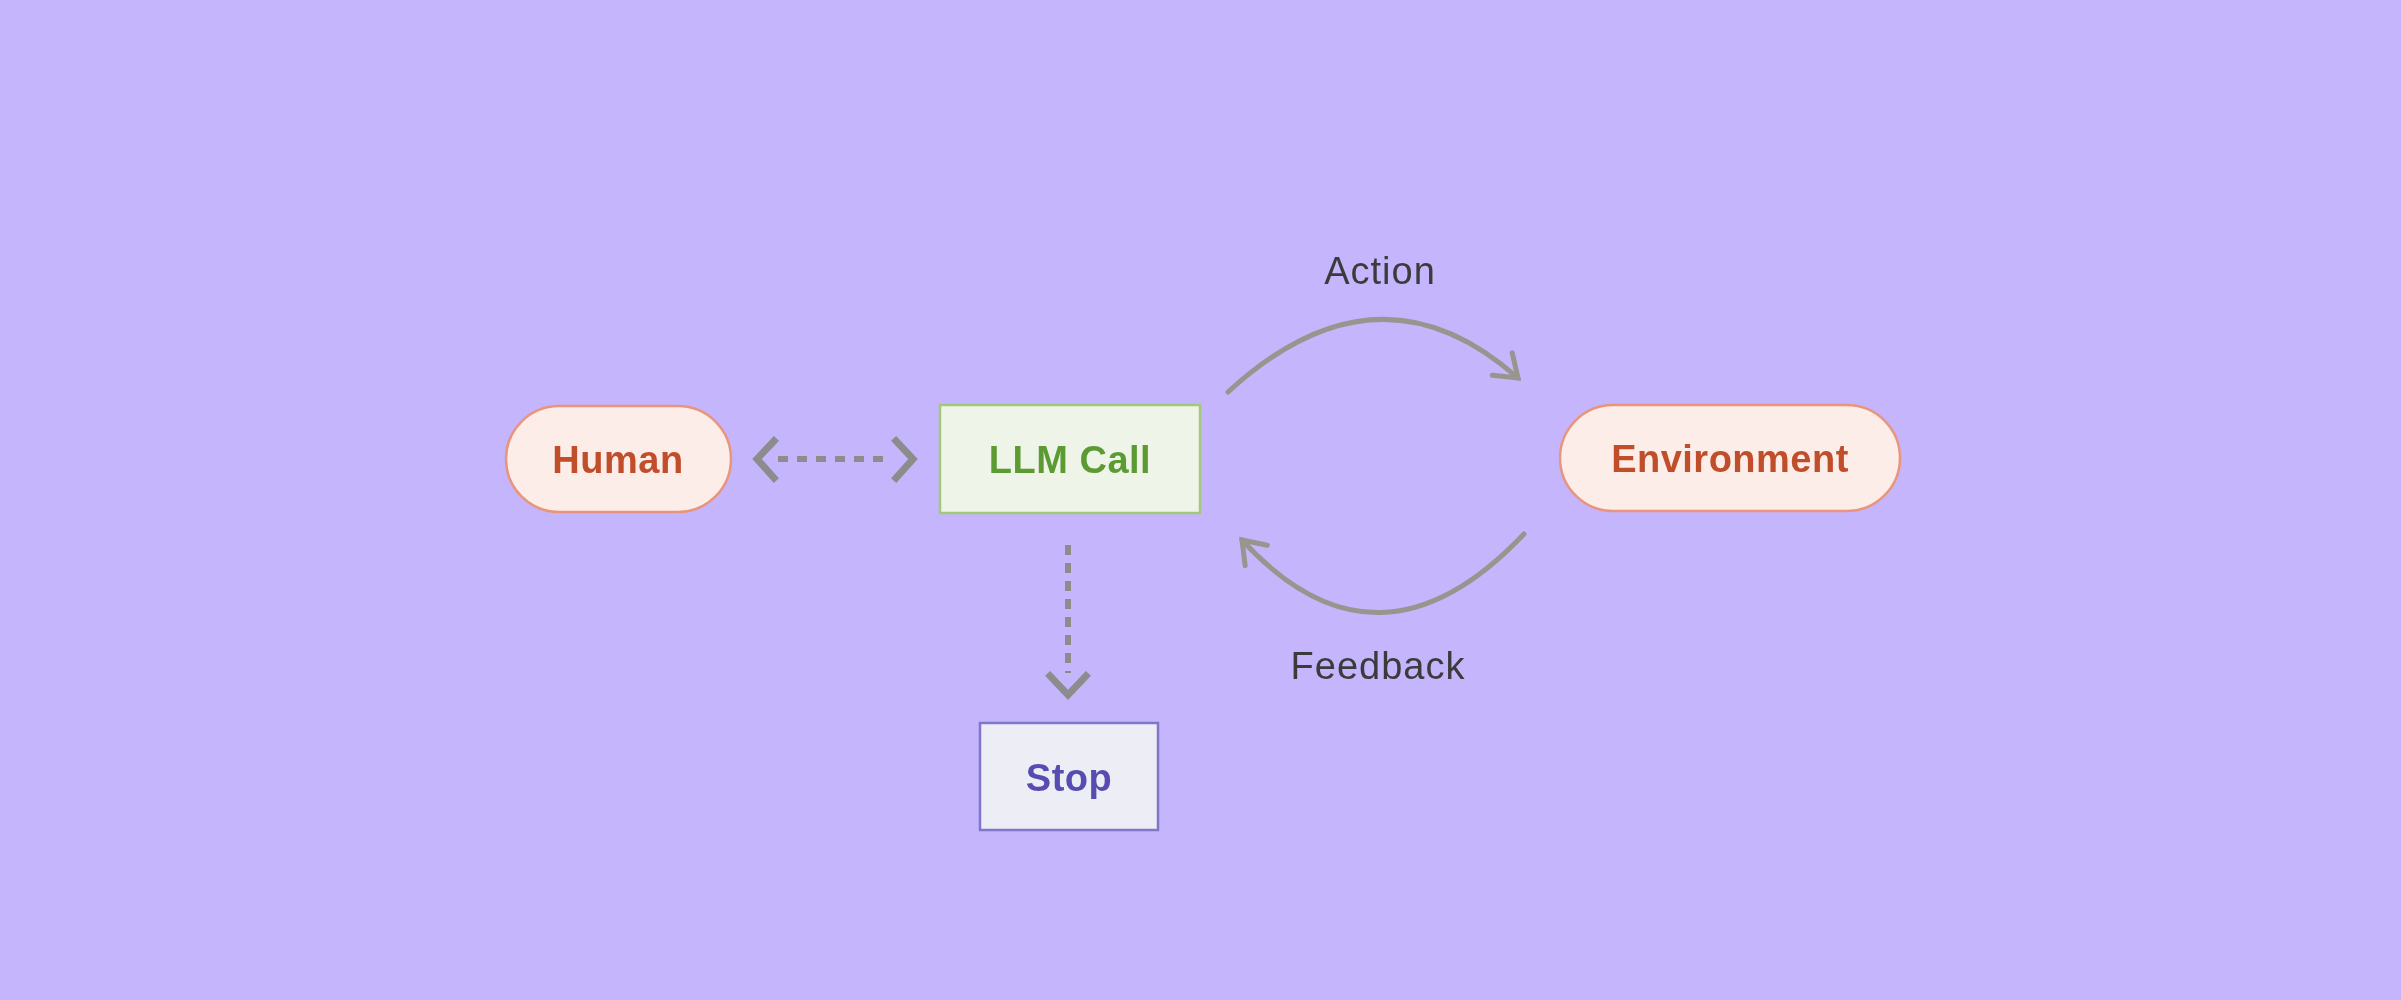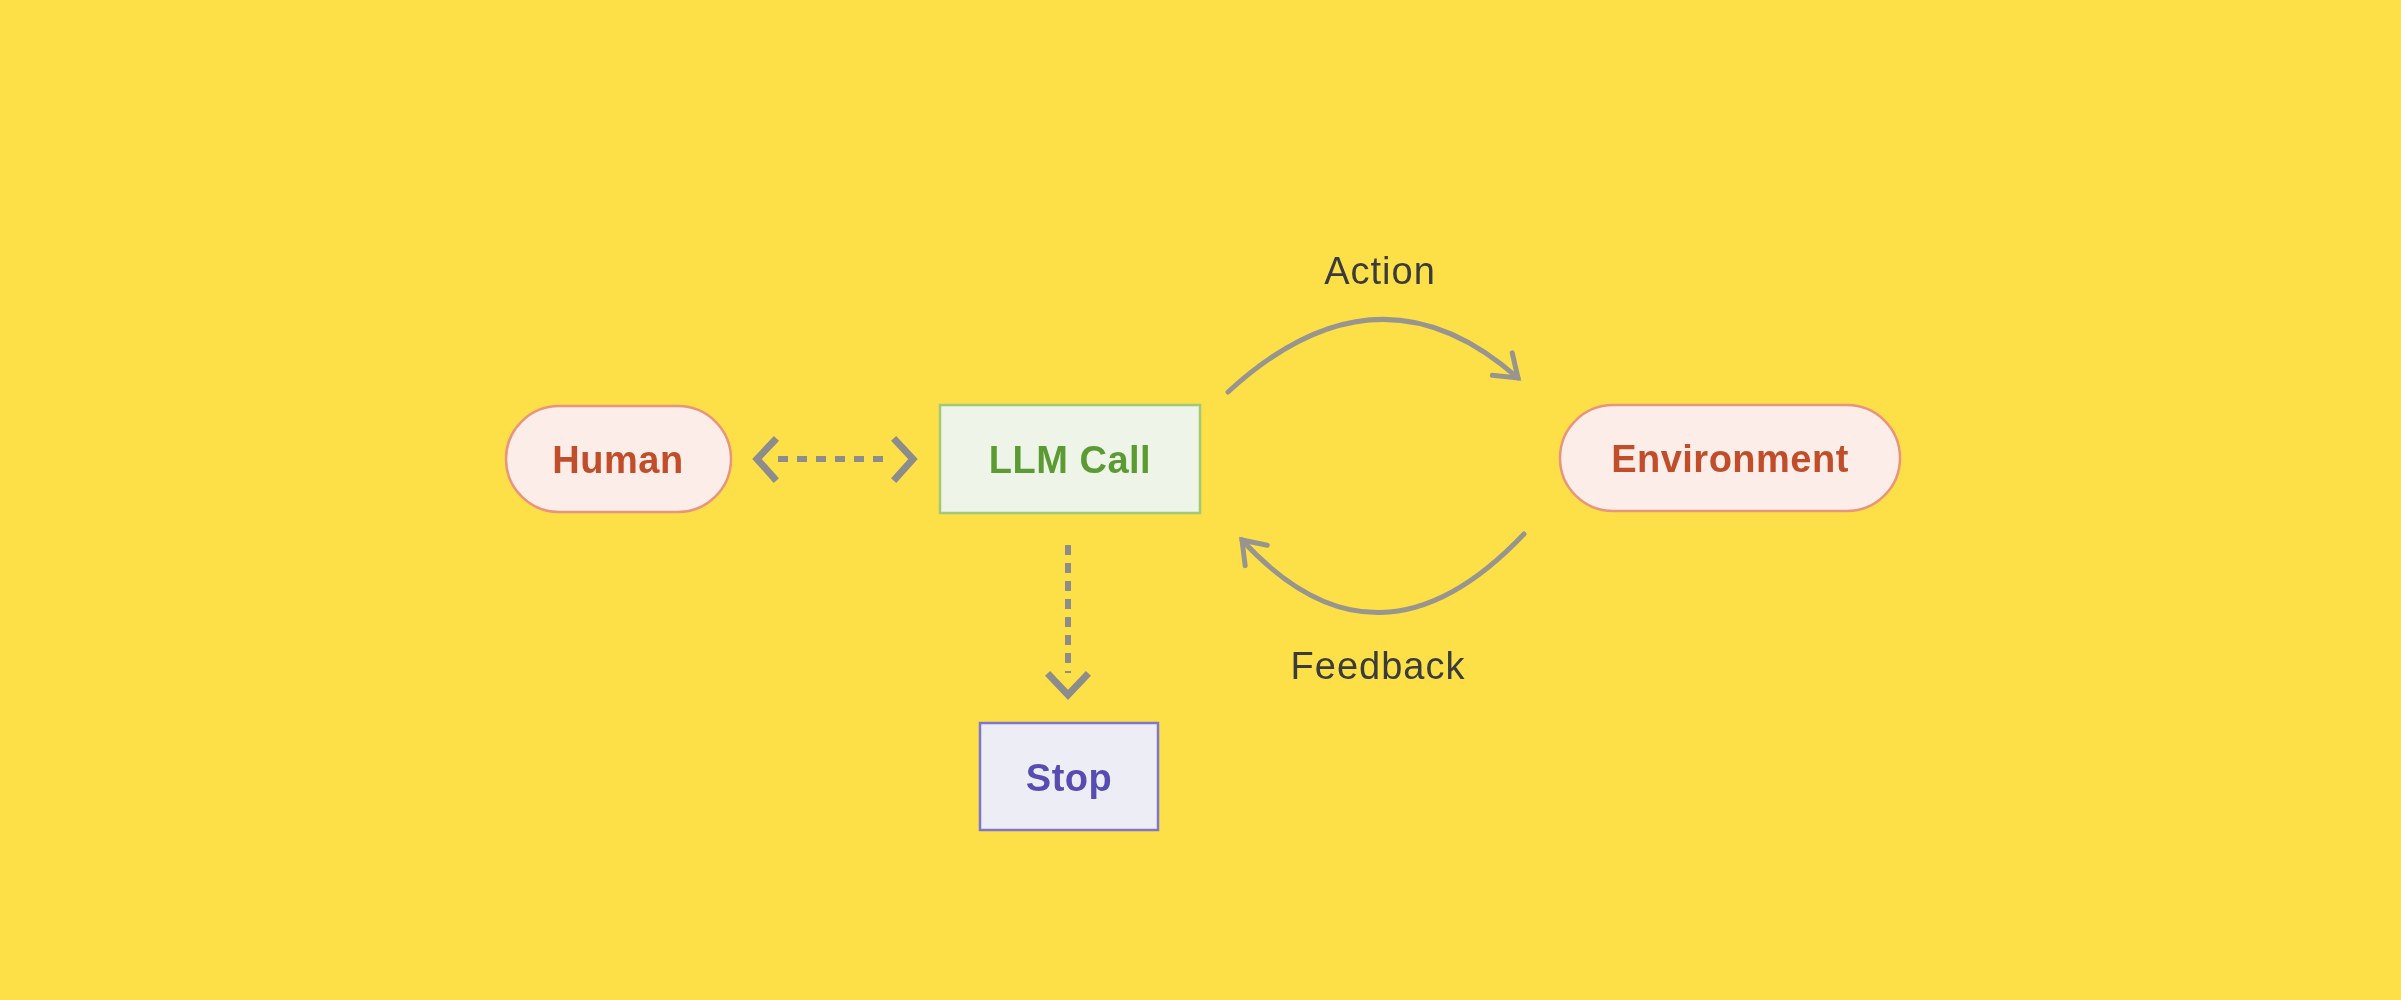--- a/index.html
+++ b/index.html
@@ -4,21 +4,21 @@
 <style>
   html, body {
     margin: 0;
     padding: 0;
     background: #ffffff;
   }
   .canvas {
     position: relative;
     width: 2401px;
     height: 1000px;
-    background: #fde047;
+    background: #c4b5fd;
     overflow: hidden;
   }
   svg { display: block; }
   svg text {
     font-family: "Liberation Sans", sans-serif;
   }
   .node-label {
     font-size: 38px;
     font-weight: 700;
     letter-spacing: 0.5px;

